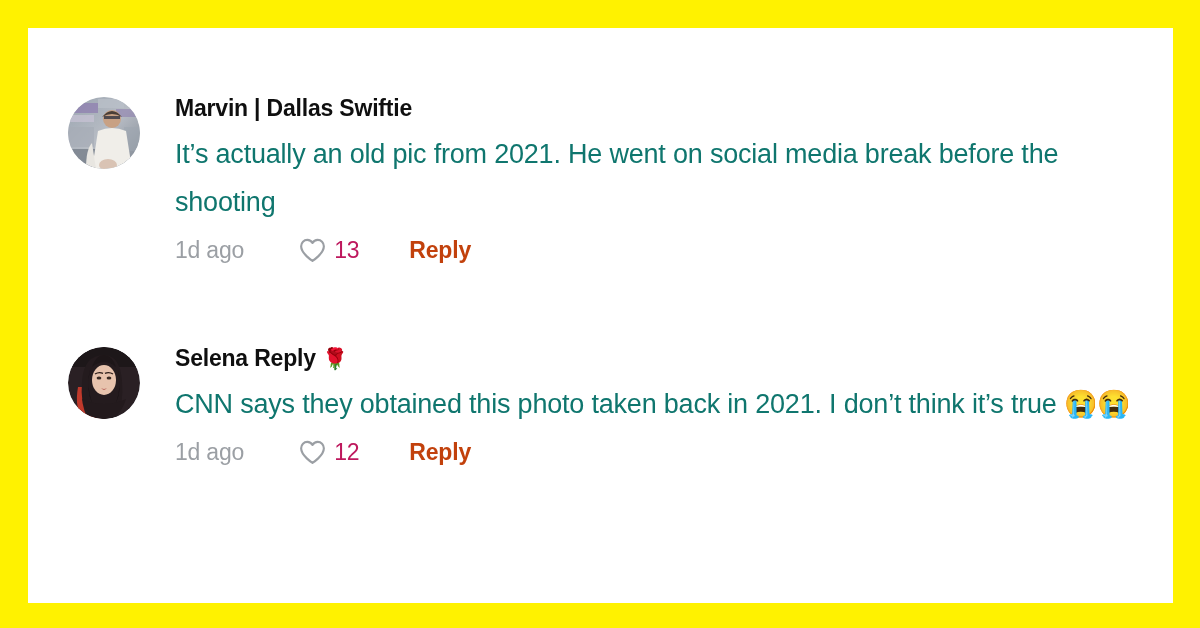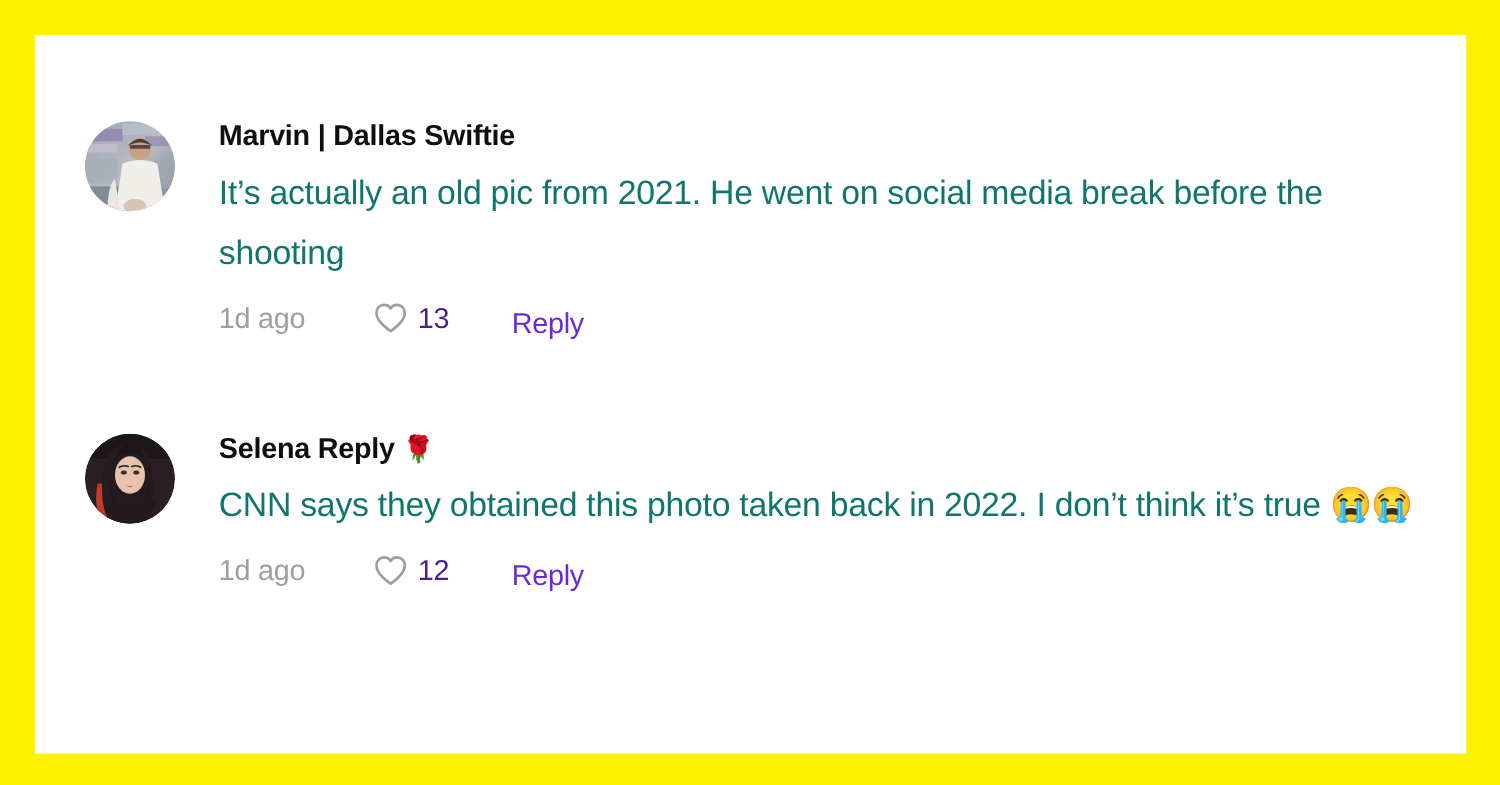--- a/index.html
+++ b/index.html
@@ -94,34 +94,33 @@
     align-items: center;
     margin-left: 55px;
   }
   .heart-icon {
     width: 27px;
     height: 25px;
     display: block;
   }
   .like-count {
     font-size: 23px;
-    color: #4c1d95;
+    color: #be185d;
     margin-left: 8px;
     line-height: 28px;
     letter-spacing: -0.2px;
   }
   .reply-btn {
     font-size: 23px;
-    color: #6d28d9;
-    font-weight: normal;
+    color: #c2410c;
+    font-weight: bold;
     margin-left: 50px;
     line-height: 28px;
     letter-spacing: -0.2px;
     cursor: pointer;
-    margin-top: 8px;
   }
   .emoji {
     font-family: "DejaVu Sans", sans-serif;
   }
 </style>
 </head>
 <body>
 
 <div class="frame">
   <div class="card">
@@ -199,21 +198,21 @@
             <path d="M33 41 q3 2 6 0 q-3 3.4 -6 0z" fill="#a8413f"></path>
             <path d="M14 52 q22 10 44 0 q-6 20 -22 20 q-16 0 -22 -20z" fill="#231a1d"></path>
           </g>
         </svg>
       </div>
       <div class="comment-body">
         <div class="username">
           <span>Selena Reply</span>
           <span class="emoji">🌹</span>
         </div>
-        <div class="comment-text">CNN says they obtained this photo taken back in 2022. I don’t think it’s true 😭😭</div>
+        <div class="comment-text">CNN says they obtained this photo taken back in 2021. I don’t think it’s true 😭😭</div>
         <div class="meta">
           <span class="meta-time">1d ago</span>
           <span class="like-group">
             <svg class="heart-icon" viewBox="0 0 24 22">
               <path d="M12 20.2 C12 20.2 1.9 13.9 1.9 7.3 C1.9 3.9 4.4 1.6 7.4 1.6 C9.6 1.6 11.2 2.9 12 4.3 C12.8 2.9 14.4 1.6 16.6 1.6 C19.6 1.6 22.1 3.9 22.1 7.3 C22.1 13.9 12 20.2 12 20.2 Z" fill="none" stroke="#9b9fa4" stroke-width="1.9" stroke-linejoin="round"></path>
             </svg>
             <span class="like-count">12</span>
           </span>
           <span class="reply-btn">Reply</span>
         </div>

